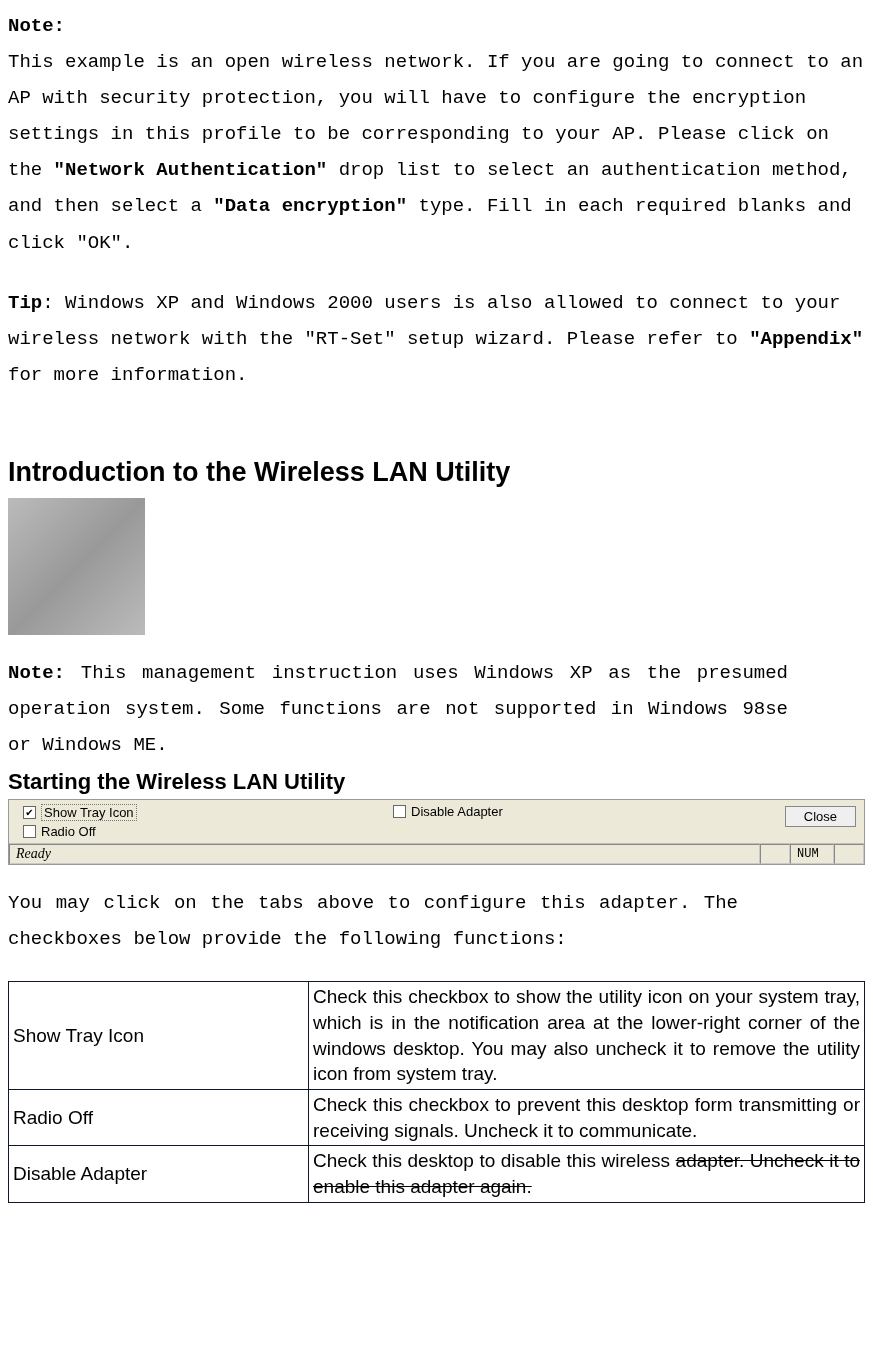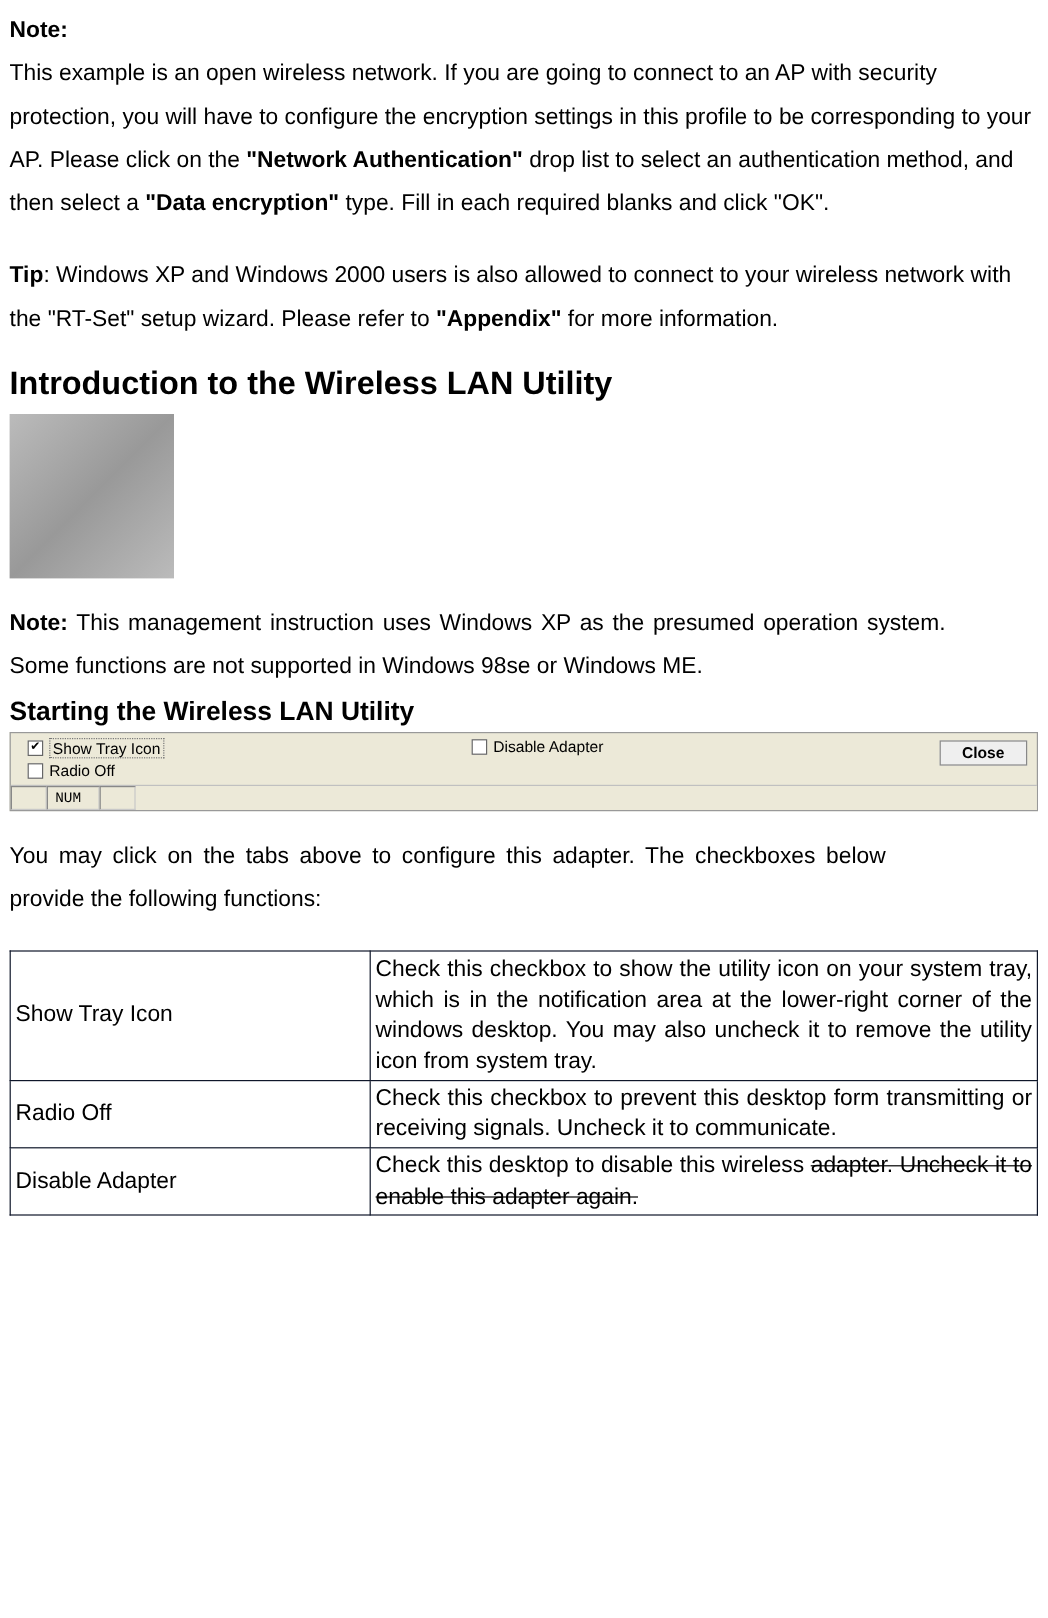--- a/index.html
+++ b/index.html
@@ -11,33 +11,34 @@
       padding: 8px;
     }
     .heading-note {
       font-size: 19px;
       font-weight: bold;
     }
     .body-text {
       font-size: 19px;
       line-height: 1.9;
       text-align: left;
+      font-family: Liberation Mono, monospace;
     }
     .para {
       margin-bottom: 6px;
     }
     .bold { font-weight: bold; }
     .justify {
       text-align: justify;
       text-justify: inter-word;
     }
     h2 {
       font-size: 27px;
       font-weight: bold;
-      margin-top: 19px;
+      margin-top: 64px;
       margin-bottom: 10px;
     }
     .img-placeholder {
       width: 137px;
       height: 137px;
       background: linear-gradient(135deg, #bbb 0%, #999 50%, #bbb 100%);
       margin-bottom: 20px;
     }
     h3 {
       font-size: 22px;
@@ -91,21 +92,20 @@
     .cb-label-dotted {
       border: 1px dotted #777;
       padding: 0 2px;
     }
     .btn-close {
       border: 1px solid #888;
       background: #efefef;
       padding: 2px 18px;
       font-size: 13px;
       font-family: Tahoma, Arial, sans-serif;
-      font-weight: bold;
     }
     .status-bar {
       display: flex;
       align-items: center;
       font-style: italic;
       font-family: "Times New Roman", serif;
       font-size: 14px;
       background: #ece9d8;
     }
     .status-cell {
@@ -193,20 +193,21 @@
       <div class="cb-row">
         <span class="cb"></span>
         <span>Disable Adapter</span>
       </div>
     </div>
     <div class="toolbar-right">
       <button class="btn-close">Close</button>
     </div>
   </div>
   <div class="status-bar">
+    <span class="status-cell status-ready">Ready</span>
     <span class="status-cell status-small"></span>
     <span class="status-cell status-num">NUM</span>
     <span class="status-cell status-small"></span>
   </div>
 </div>
 
 
 <p class="body-text para justify" style="width:730px;margin-top:20px;">You may click on the tabs above to configure this adapter. The checkboxes  below provide the following functions:</p>
 
 

